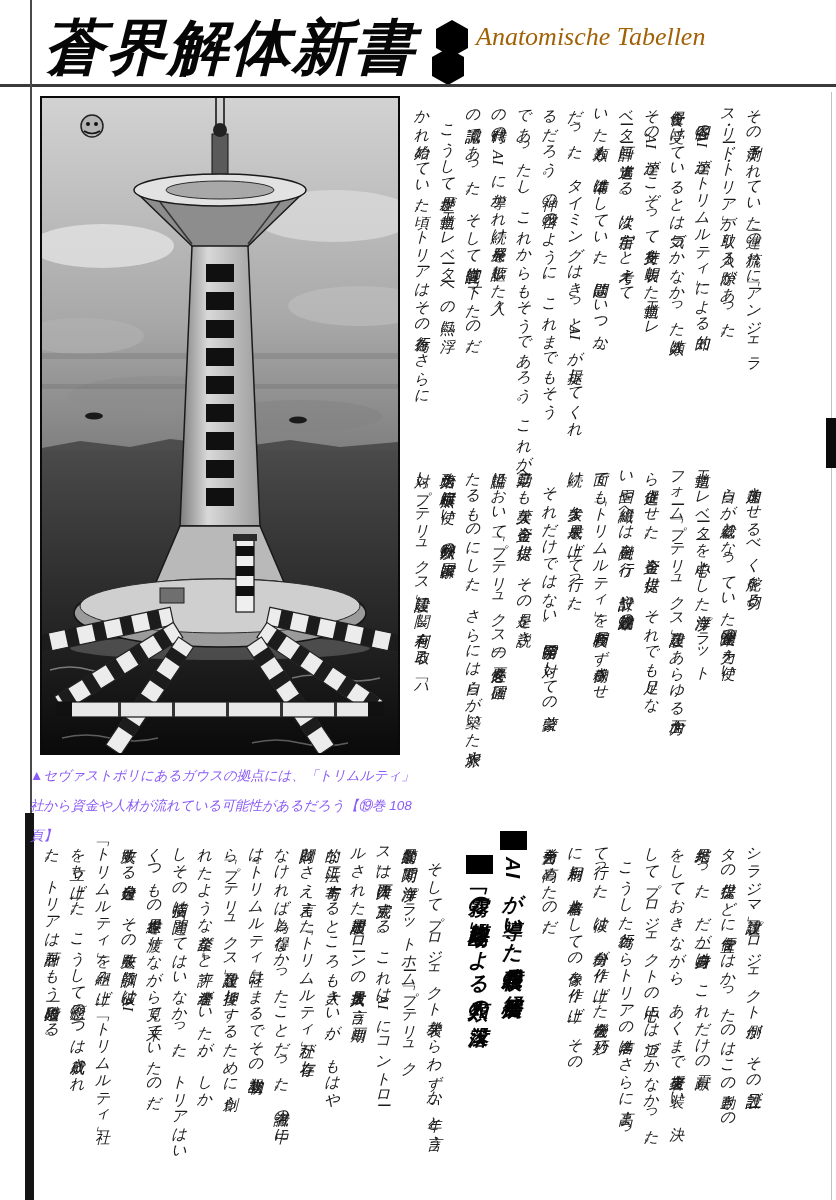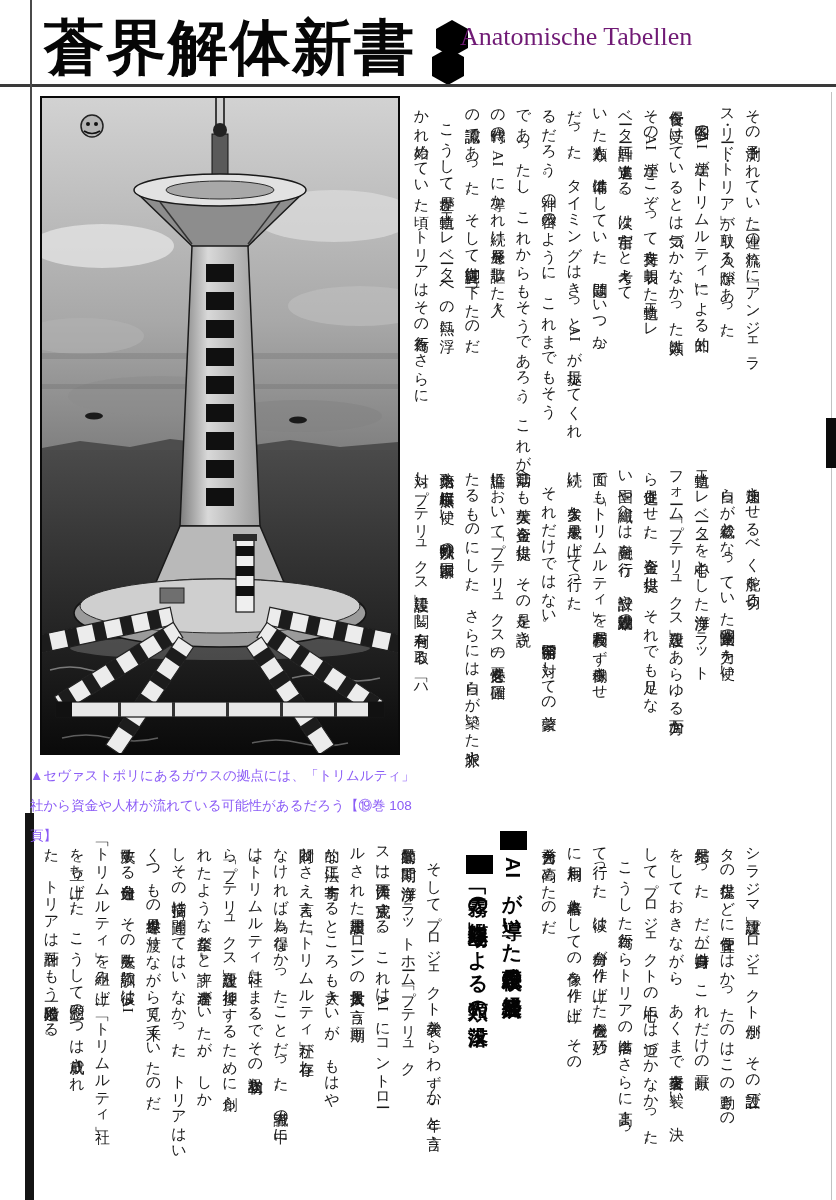--- a/index.html
+++ b/index.html
@@ -1,30 +1,30 @@
 <!DOCTYPE html>
 <html lang="ja"><head>
 <meta charset="utf-8">
 <style>
   html,body{margin:0;padding:0;background:#e9e9e9;}
   #page{
     position:relative;width:836px;height:1200px;margin:0 auto;
     background:#ffffff;overflow:hidden;
-    font-family:"Liberation Serif","DejaVu Serif",serif;color:#191919;
+    font-family:"Liberation Serif","DejaVu Serif",serif;color:#191919;font-style:italic;
   }
   
   .page-title{
     position:absolute;left:44px;top:8px;font-size:60px;font-weight:700;
     letter-spacing:2px;color:#060606;white-space:nowrap;
     font-family:"Liberation Serif","DejaVu Serif",serif;
   }
   .hex-mark{position:absolute;left:428px;top:18px;}
   .subtitle{
-    position:absolute;left:460px;top:22px;font-size:26px;line-height:30px;
-    color:#701a75;font-family:"Liberation Serif","DejaVu Serif",serif;
+    position:absolute;left:476px;top:22px;font-size:26px;line-height:30px;
+    color:#a16207;font-family:"Liberation Serif","DejaVu Serif",serif;
   }
   .header-rule{position:absolute;left:0;top:84px;width:836px;height:3px;background:#3a3a3a;}
   
   .edge-left-thin{position:absolute;left:30px;top:0;width:2px;height:1200px;background:#4a4a4a;}
   .edge-left-thick{position:absolute;left:25px;top:813px;width:9px;height:387px;background:#141414;}
   .edge-right-line{position:absolute;left:831px;top:92px;width:1px;height:1108px;background:#c2c2c2;}
   .edge-marker{position:absolute;left:826px;top:418px;width:10px;height:50px;background:#0b0b0b;}
   
   .vtext{
     position:absolute;writing-mode:vertical-rl;text-orientation:mixed;

